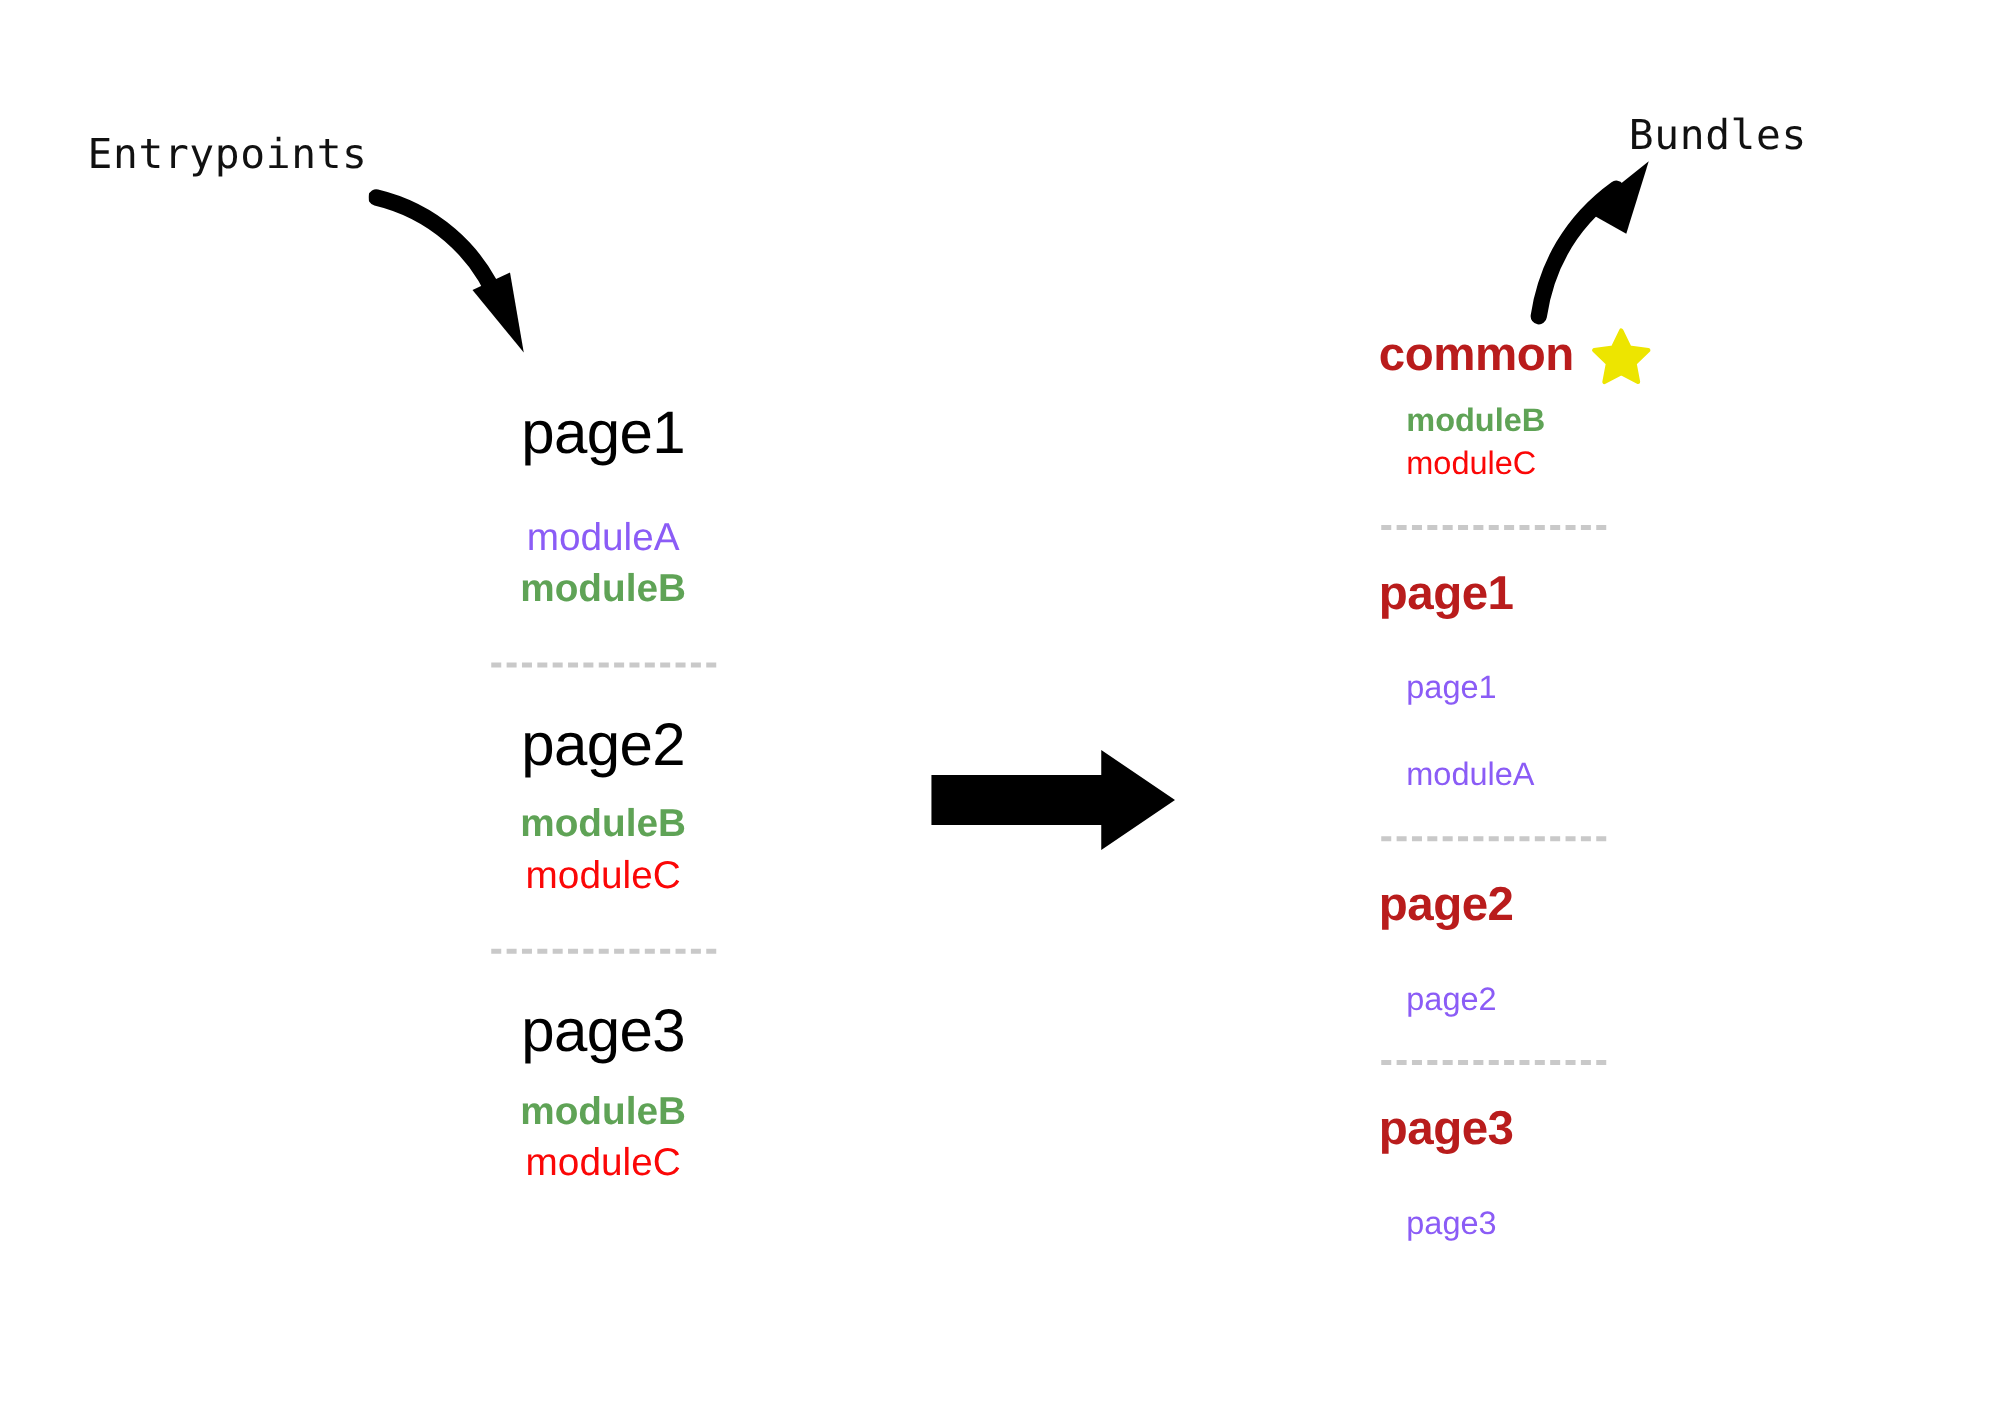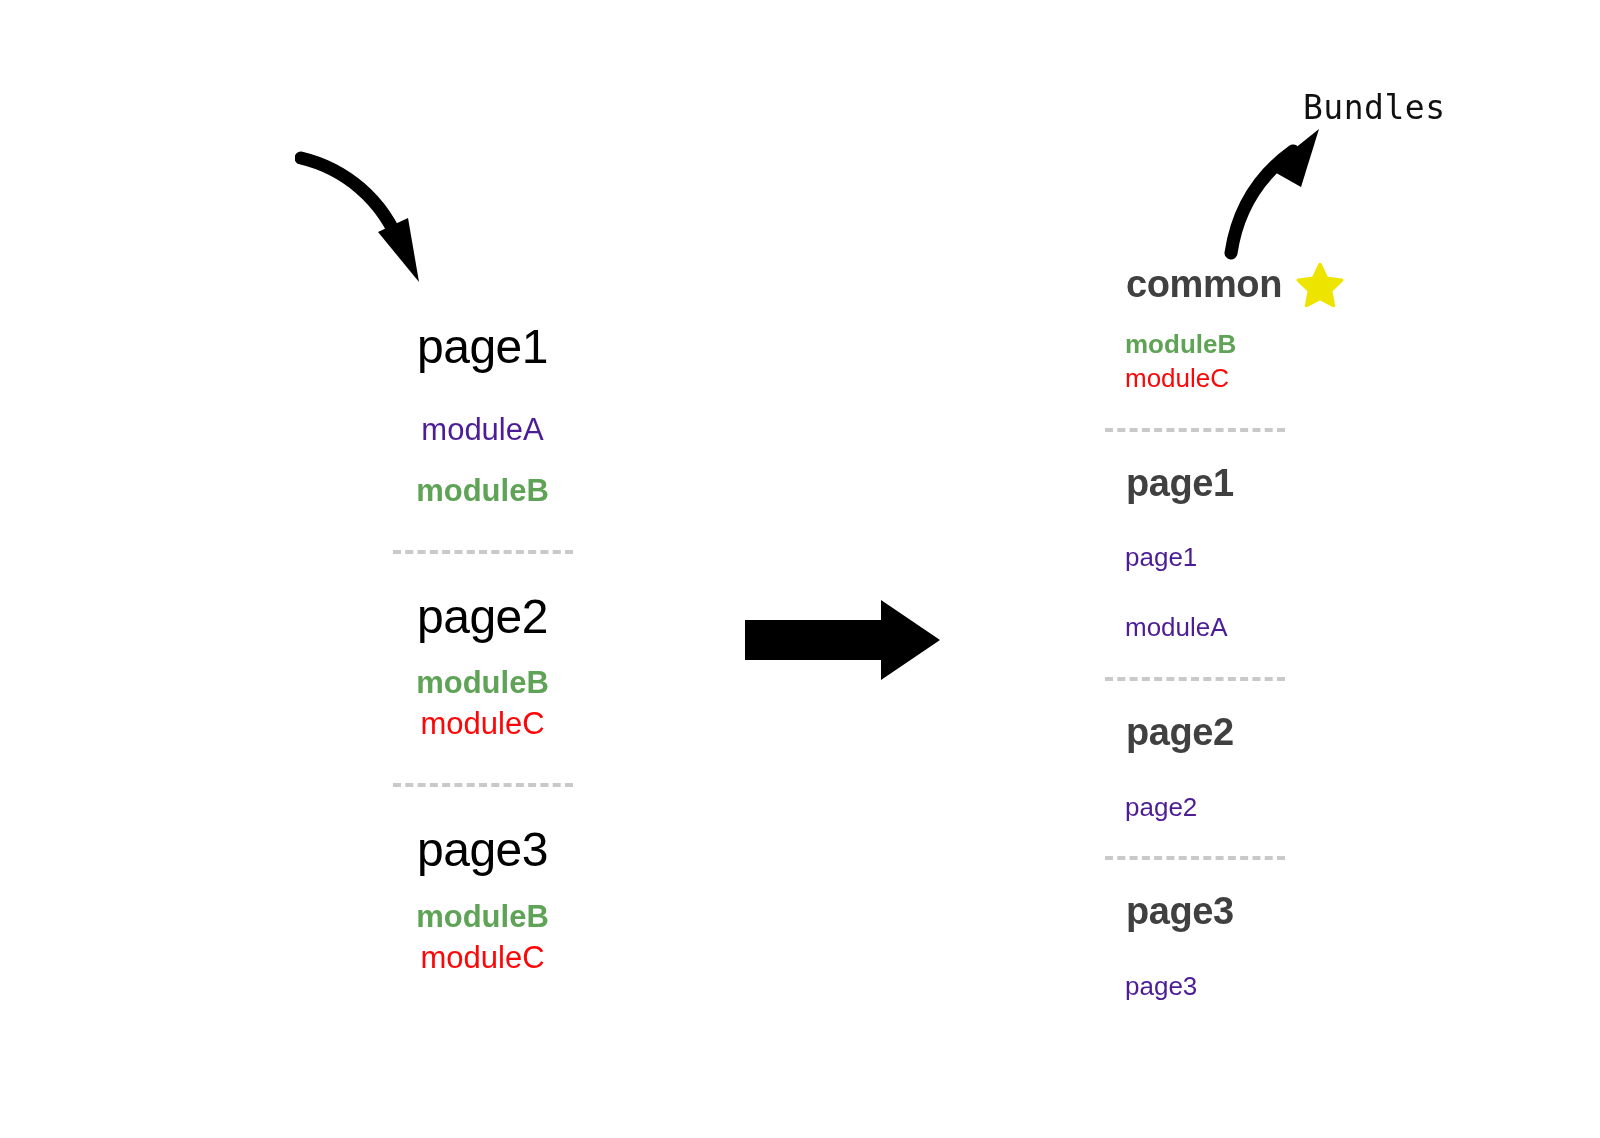--- a/index.html
+++ b/index.html
@@ -71,45 +71,44 @@
     letter-spacing: -0.5px;
   }
   .entry-modules {
     margin-top: 16px;
     line-height: 1.32;
   }
   .entry-module {
     font-size: 31px;
     display: block;
   }
-  .mod-plain { color: #4c1d95; font-weight: 400; margin-top: 36px; }
-  .mod-green { color: #5fa356; font-weight: 700; margin-top: 20px; }
+  .mod-plain { color: #8b5cf6; font-weight: 400; margin-top: 36px; }
+  .mod-green { color: #5fa356; font-weight: 700; }
   .mod-red   { color: #fb0707; font-weight: 400; }
 
   .sep-left {
     margin: 38px auto 36px auto;
     width: 180px;
     height: 0;
     border-top: 4px dashed #c9c9c9;
   }
 
   
   .bundle-group { margin: 0; padding: 0; }
   .bundle-heading-row {
     display: flex;
     align-items: center;
     gap: 14px;
   }
   .bundle-heading {
     font-size: 38px;
     font-weight: 700;
-    color: #404040;
+    color: #b91c1c;
     letter-spacing: -0.4px;
     line-height: 1.15;
-    margin-left: 23px;
   }
   .bundle-modules {
     margin-top: 12px;
     margin-left: 22px;
     line-height: 1.30;
   }
   .bundle-module {
     font-size: 26px;
     display: block;
   }
@@ -122,20 +121,21 @@
     border-top: 4px dashed #c9c9c9;
   }
 
   .star-icon { flex: 0 0 auto; display: block; }
 </style>
 </head>
 <body>
 
 <div id="canvas">
 
+  <div class="mono-label" id="entrypoints-label">Entrypoints</div>
 
   <div class="mono-label" id="bundles-label">Bundles</div>
 
   <svg class="curve-arrow" id="entry-arrow" width="140" height="150" viewBox="0 0 140 150">
     <path d="M6 8 C 48 18, 88 48, 106 98" fill="none" stroke="#000000" stroke-width="13" stroke-linecap="round"></path>
     <path d="M83 82 L124 132 L113 68 Z" fill="#000000"></path>
   </svg>
 
   <svg class="curve-arrow" id="bundles-arrow" width="130" height="135" viewBox="0 0 130 135">
     <path d="M16 128 C 22 88, 42 52, 78 26" fill="none" stroke="#000000" stroke-width="13" stroke-linecap="round"></path>

